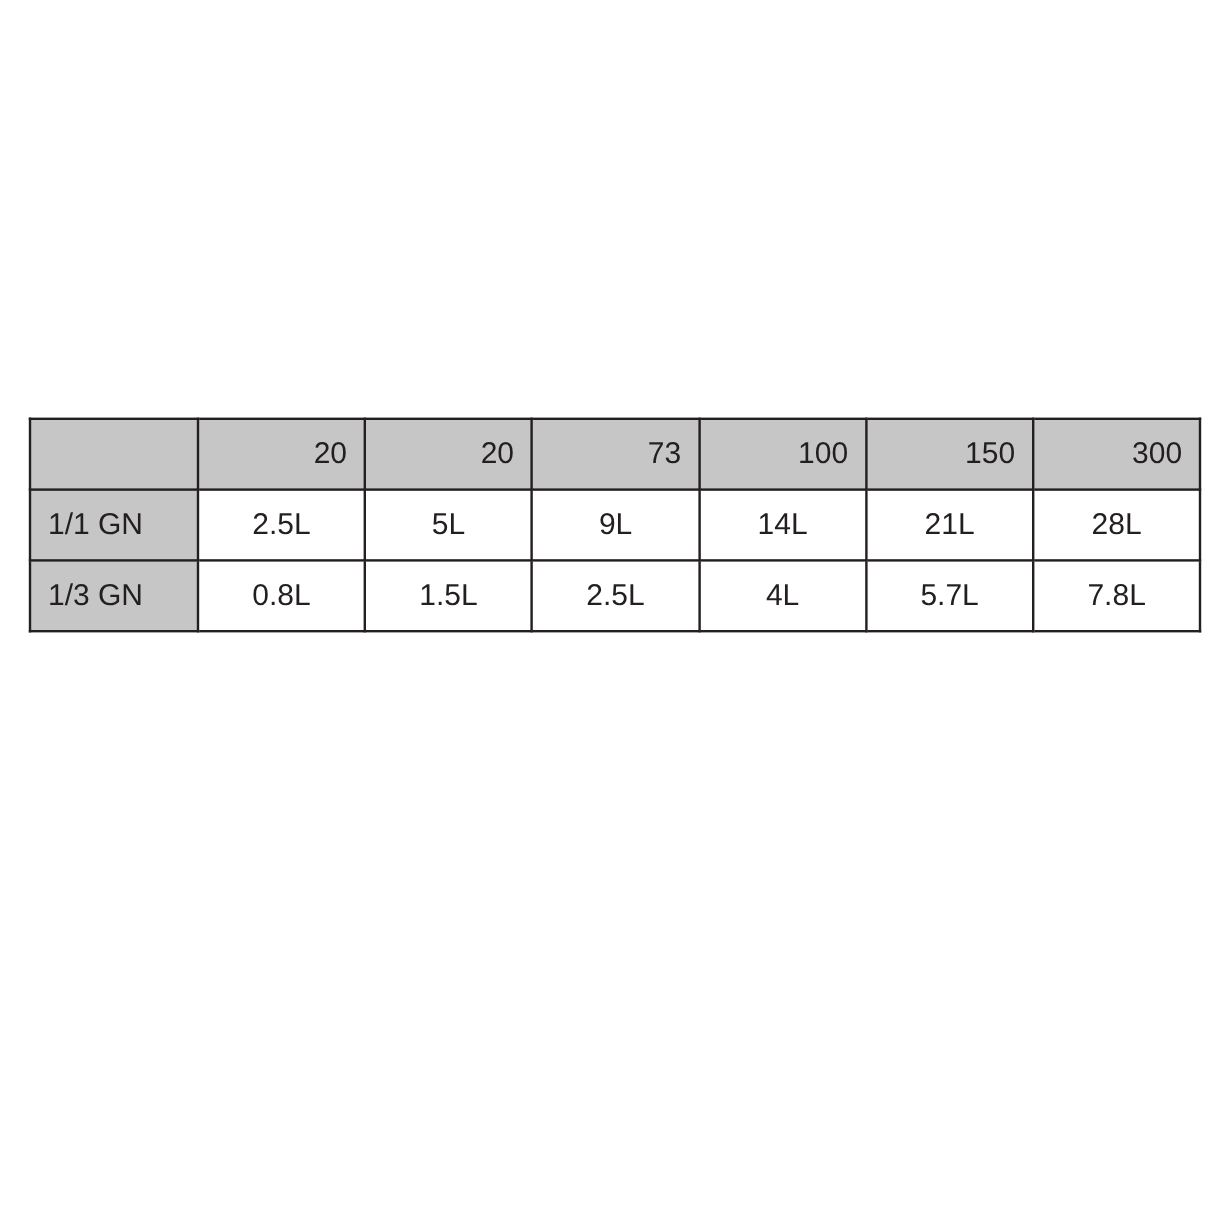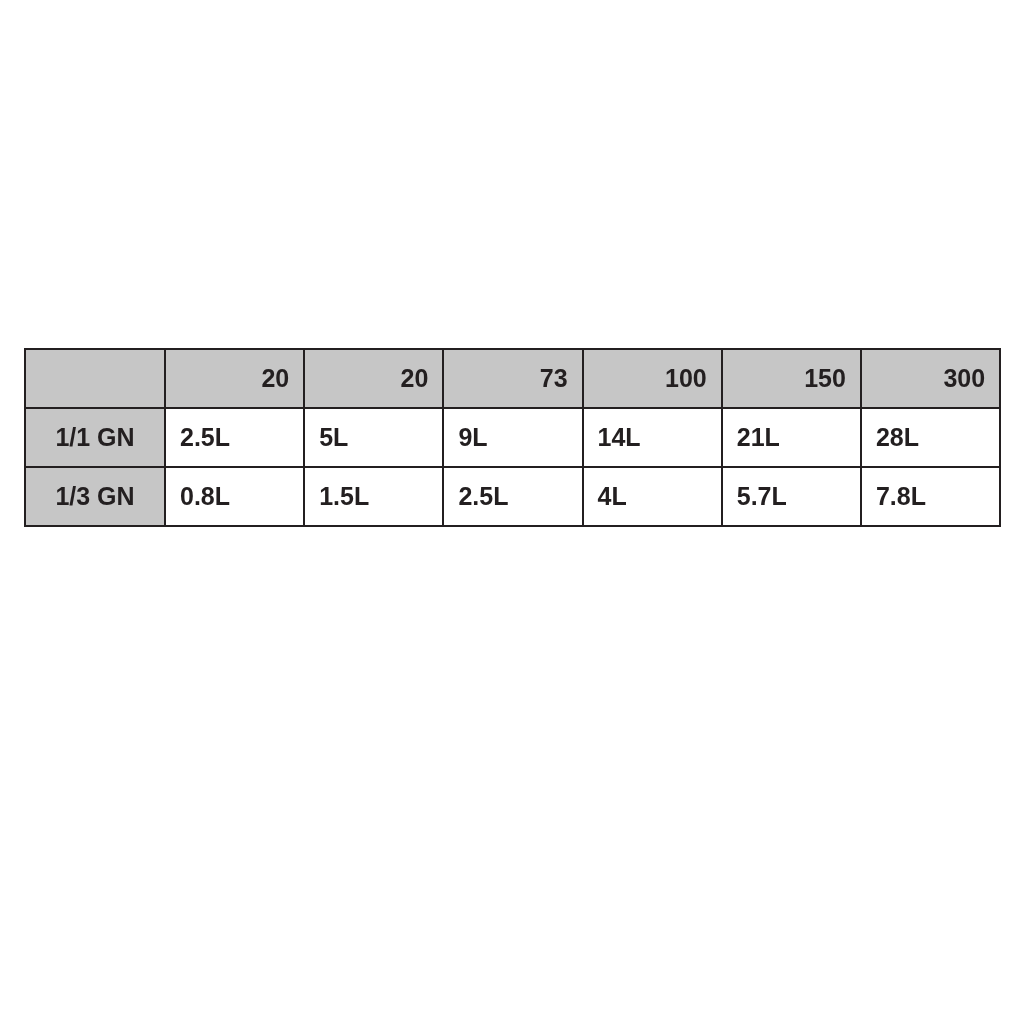--- a/index.html
+++ b/index.html
@@ -25,41 +25,41 @@
     width: 976px;
     table-layout: fixed;
   }
   table.gn-table col.rowhead-col { width: 140px; }
   table.gn-table col.data-col { width: 139.2px; }
   table.gn-table th,
   table.gn-table td {
     border: 2px solid #231f20;
     height: 49px;
     font-size: 25px;
-    font-weight: bold;
+    font-weight: normal;
     color: #231f20;
     padding: 16px 14px;
     box-sizing: border-box;
     line-height: 1;
   }
   table.gn-table th.corner-cell {
     background: #c6c6c6;
     border-right: 2px solid #231f20;
   }
   table.gn-table th.col-head {
     background: #c6c6c6;
     text-align: right;
   }
   table.gn-table th.row-head {
     background: #c6c6c6;
-    text-align: center;
+    text-align: left;
   }
   table.gn-table td.data-cell {
     background: #ffffff;
-    text-align: left;
+    text-align: center;
     margin-left: 32px;
   }
 </style>
 </head>
 <body>
 
 <div id="table-wrap">
   <table class="gn-table">
     <colgroup>
       <col class="rowhead-col">

